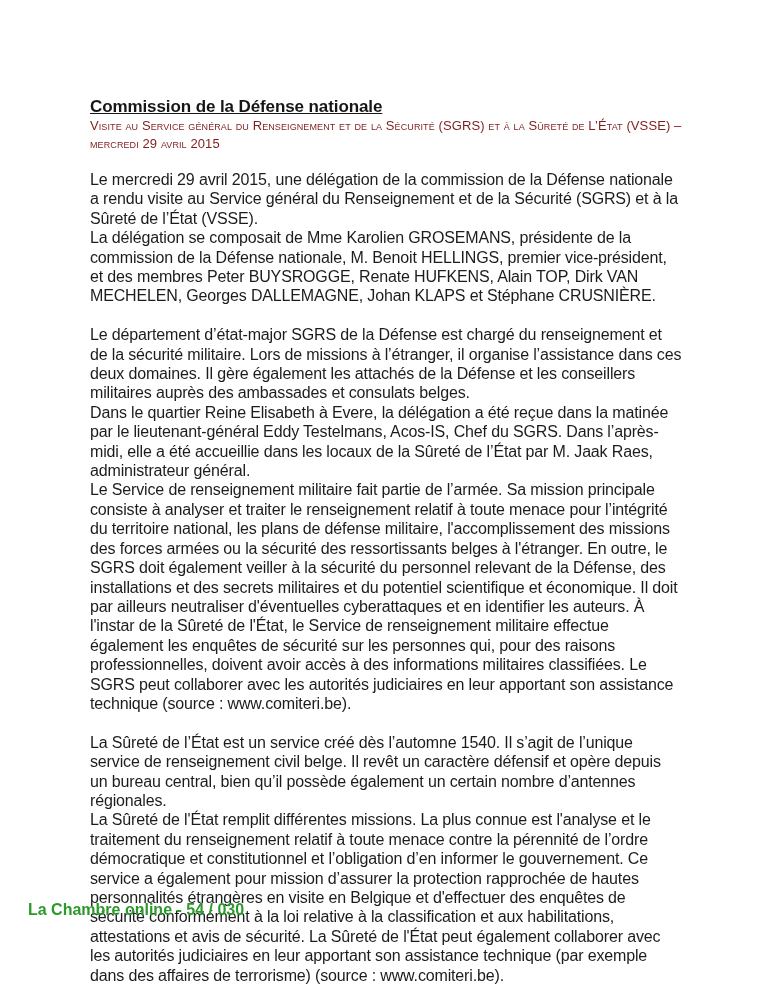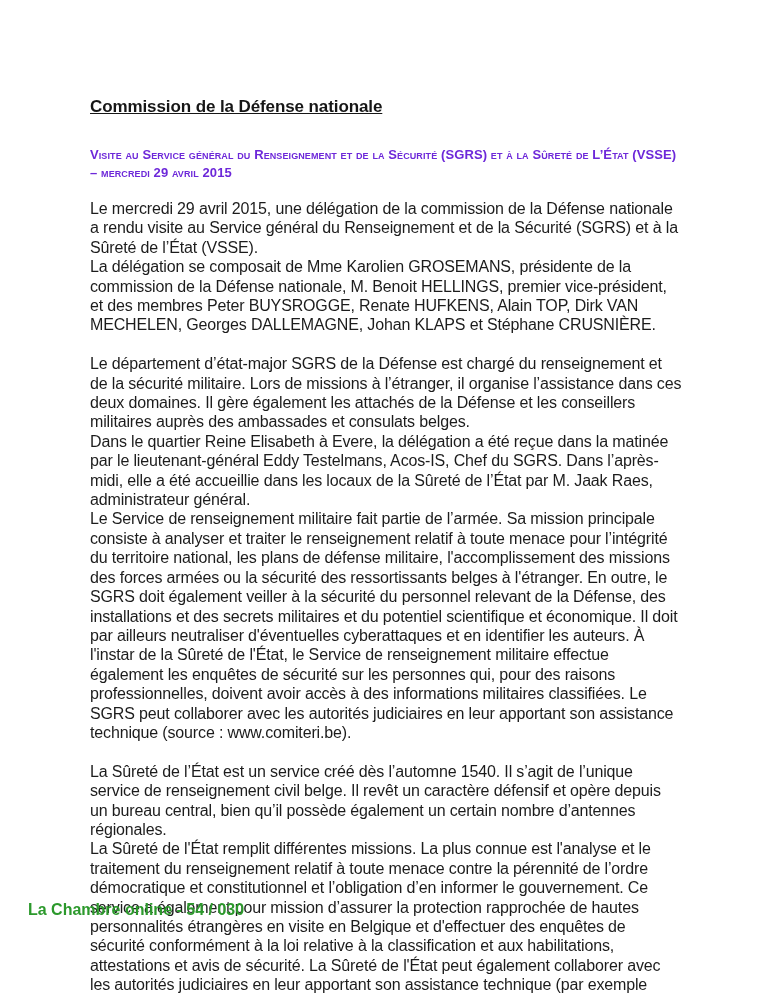--- a/index.html
+++ b/index.html
@@ -18,31 +18,30 @@
     position: absolute;
     left: 90px;
     top: 97px;
     width: 592px;
   }
   .doc-title {
     font-size: 17px;
     font-weight: bold;
     text-decoration: underline;
     letter-spacing: -0.1px;
-    margin-bottom: 29px;
     color: #161616;
   }
   .doc-heading {
     font-size: 13px;
-    font-weight: bold;
+    font-weight: normal;
     font-variant: small-caps;
     line-height: 18px;
     letter-spacing: 0.1px;
     margin-bottom: 17px;
-    color: #6d28d9;
+    color: #7f1d1d;
   }
   .paragraph {
     margin-bottom: 19.4px;
   }
   .para-block {
     font-size: 16px;
     line-height: 19.4px;
     letter-spacing: -0.15px;
   }
   .page-footer {

